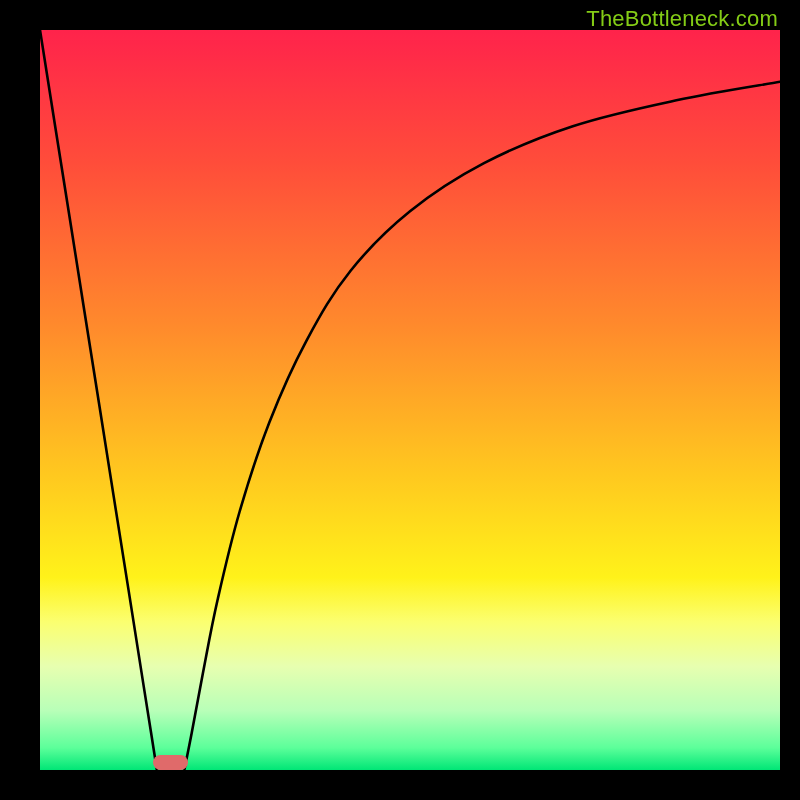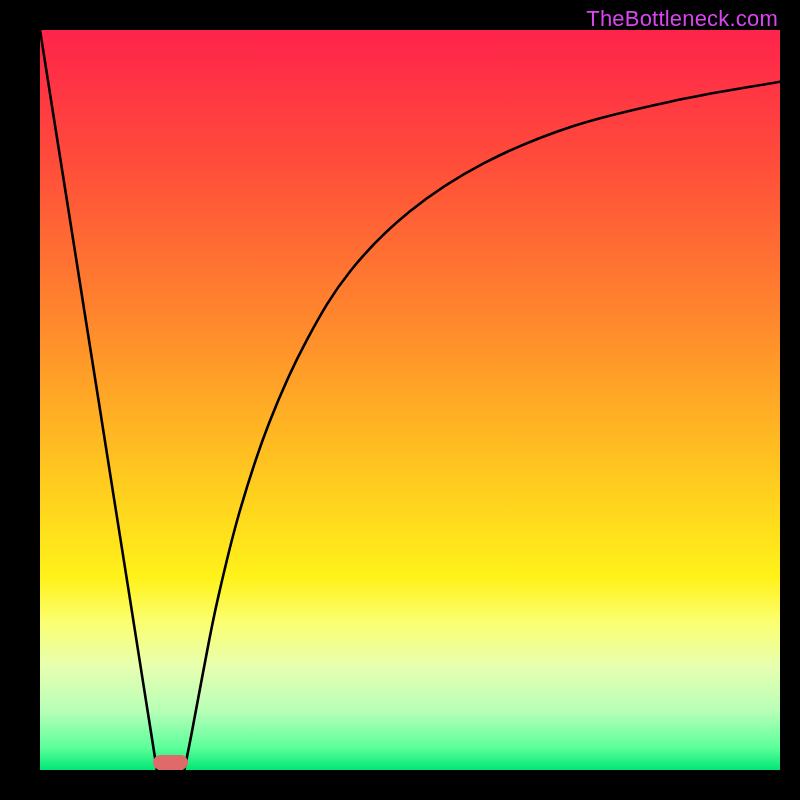--- a/index.html
+++ b/index.html
@@ -38,21 +38,21 @@
     position: absolute;
     left: 0;
     top: 0;
     width: 100%;
     height: 100%;
   }
   .watermark {
     position: absolute;
     top: 6px;
     right: 22px;
-    color: #d946ef;
+    color: #84cc16;
     font-size: 22px;
     font-weight: 500;
     letter-spacing: 0.2px;
   }
   .marker {
     position: absolute;
     background: #e06a6a;
     border-radius: 8px;
   }
 </style>

